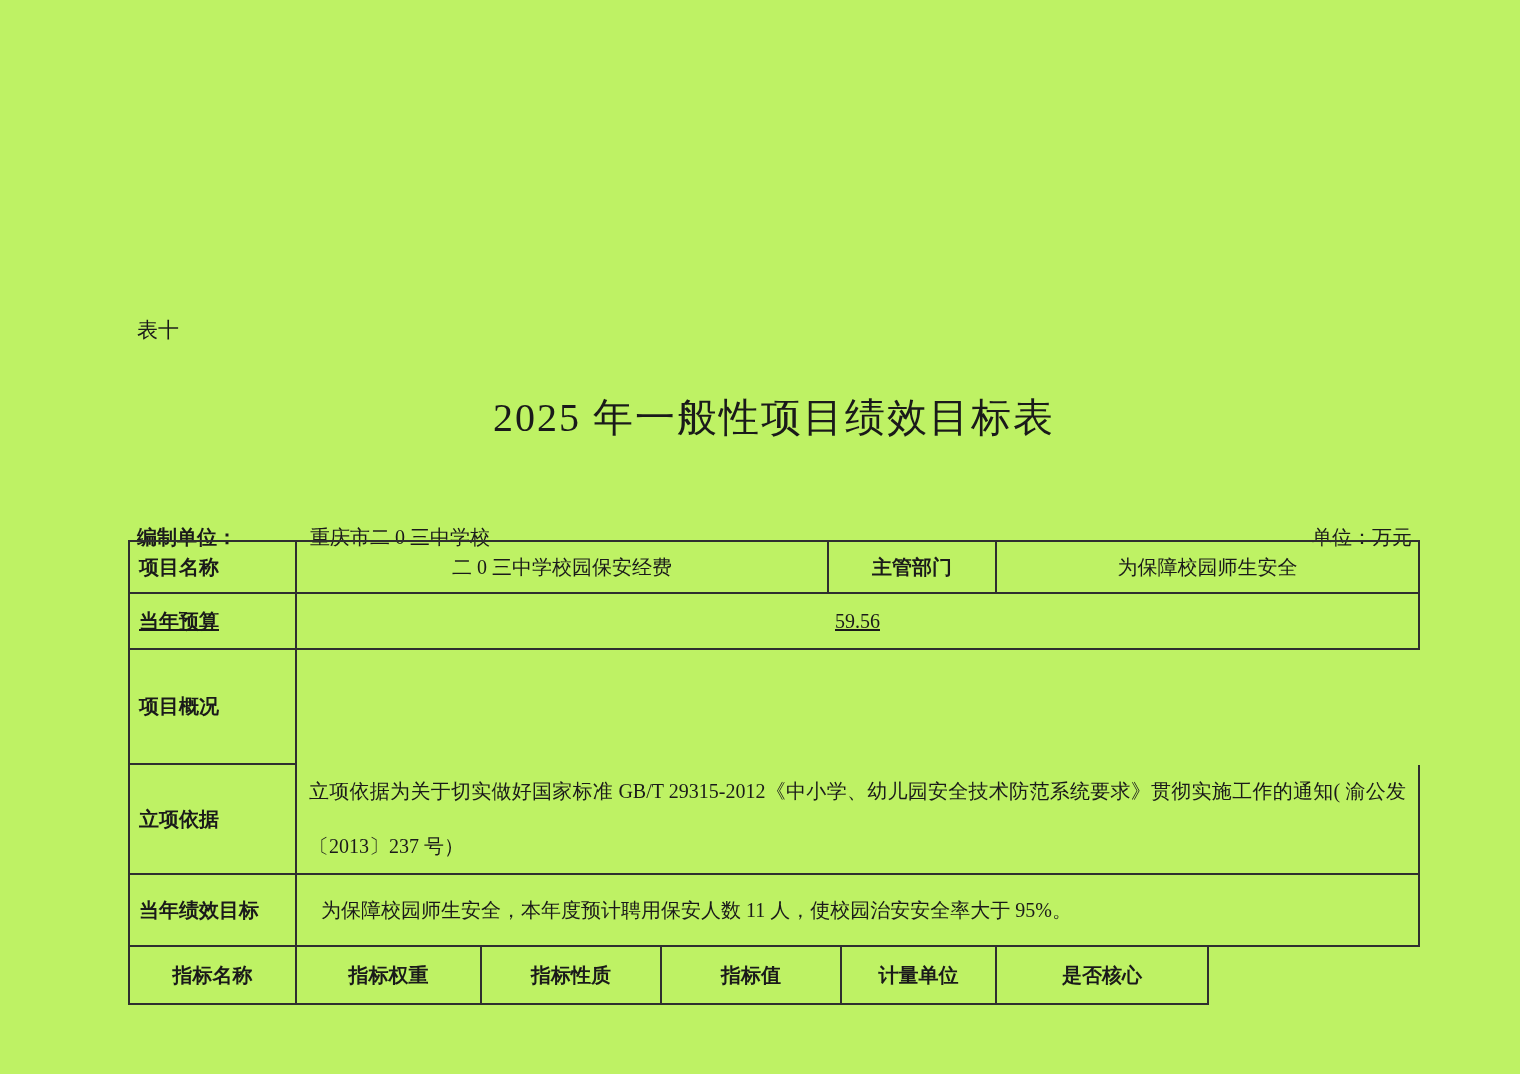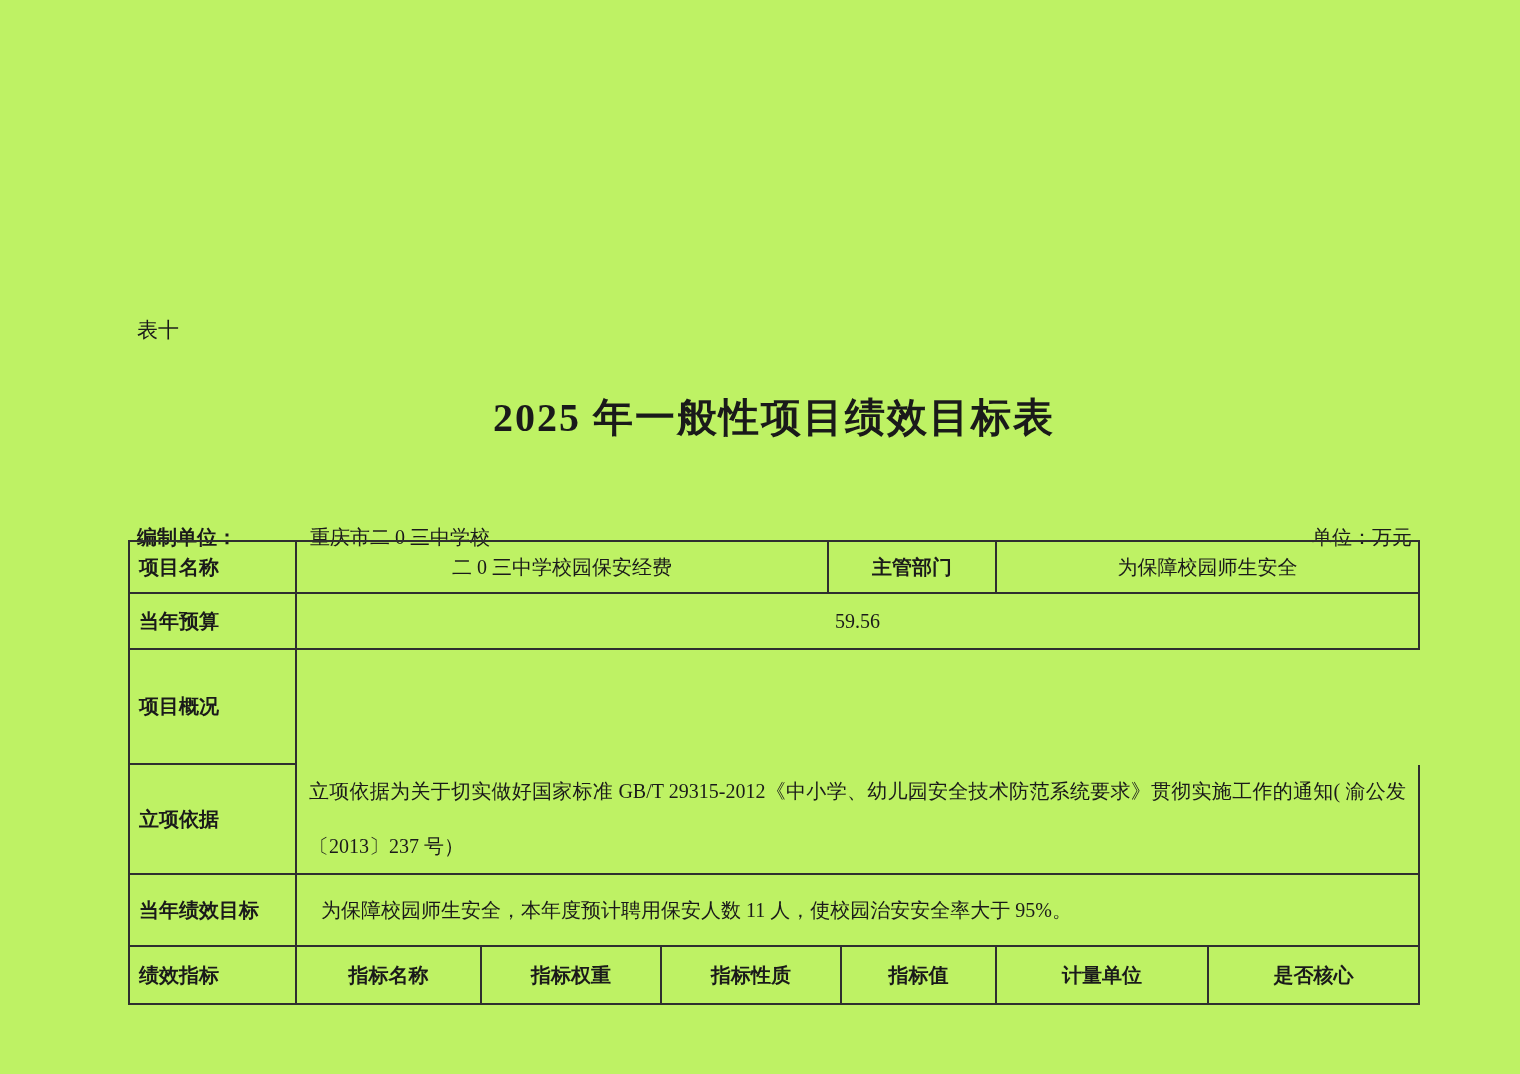--- a/index.html
+++ b/index.html
@@ -24,21 +24,21 @@
     top: 316px;
     font-size: 21px;
   }
   .doc-title {
     position: absolute;
     left: 128px;
     width: 1292px;
     top: 390px;
     text-align: center;
     font-size: 40px;
-    font-weight: bold;
+    font-weight: normal;
     letter-spacing: 2px;
     white-space: nowrap;
   }
   .meta-row {
     position: absolute;
     left: 128px;
     top: 492px;
     width: 1292px;
     height: 30px;
     font-size: 20px;
@@ -68,21 +68,21 @@
     border-top: 2px solid #2f2f2f;
     border-left: 2px solid #2f2f2f;
     box-sizing: border-box;
     font-size: 20px;
   }
   .trow {
     display: grid;
     box-sizing: border-box;
   }
   .trow-1 { grid-template-columns: 167px 532px 168px 1fr; height: 52px; }
-  .trow-2 { grid-template-columns: 167px 1fr; height: 56px; }
+  .trow-2 { grid-template-columns: 167px 1fr; height: 56px; text-decoration: underline; }
   .trow-3 { grid-template-columns: 167px 1fr; height: 115px; }
   .trow-4 { grid-template-columns: 167px 1fr; height: 110px; }
   .trow-5 { grid-template-columns: 167px 1fr; height: 72px; }
   .trow-6 { grid-template-columns: 167px 185px 180px 180px 155px 212px 1fr; height: 58px; }
   .cell {
     border-right: 2px solid #2f2f2f;
     border-bottom: 2px solid #2f2f2f;
     box-sizing: border-box;
     display: flex;
     align-items: center;
@@ -152,21 +152,20 @@
         <div class="flow">立项依据为关于切实做好国家标准 GB/T 29315-2012《中小学、幼儿园安全技术防范系统要求》贯彻实施工作的通知( 渝公发〔2013〕237 号）</div>
       </div>
     </div>
 
     <div class="trow trow-5">
       <div class="cell cell-label">当年绩效目标</div>
       <div class="cell cell-single">为保障校园师生安全，本年度预计聘用保安人数 11 人，使校园治安安全率大于 95%。</div>
     </div>
 
     <div class="trow trow-6">
-      <div class="cell cell-label">绩效指标</div>
       <div class="cell cell-head">指标名称</div>
       <div class="cell cell-head">指标权重</div>
       <div class="cell cell-head">指标性质</div>
       <div class="cell cell-head">指标值</div>
       <div class="cell cell-head">计量单位</div>
       <div class="cell cell-head">是否核心</div>
     </div>
 
   </div>
 

